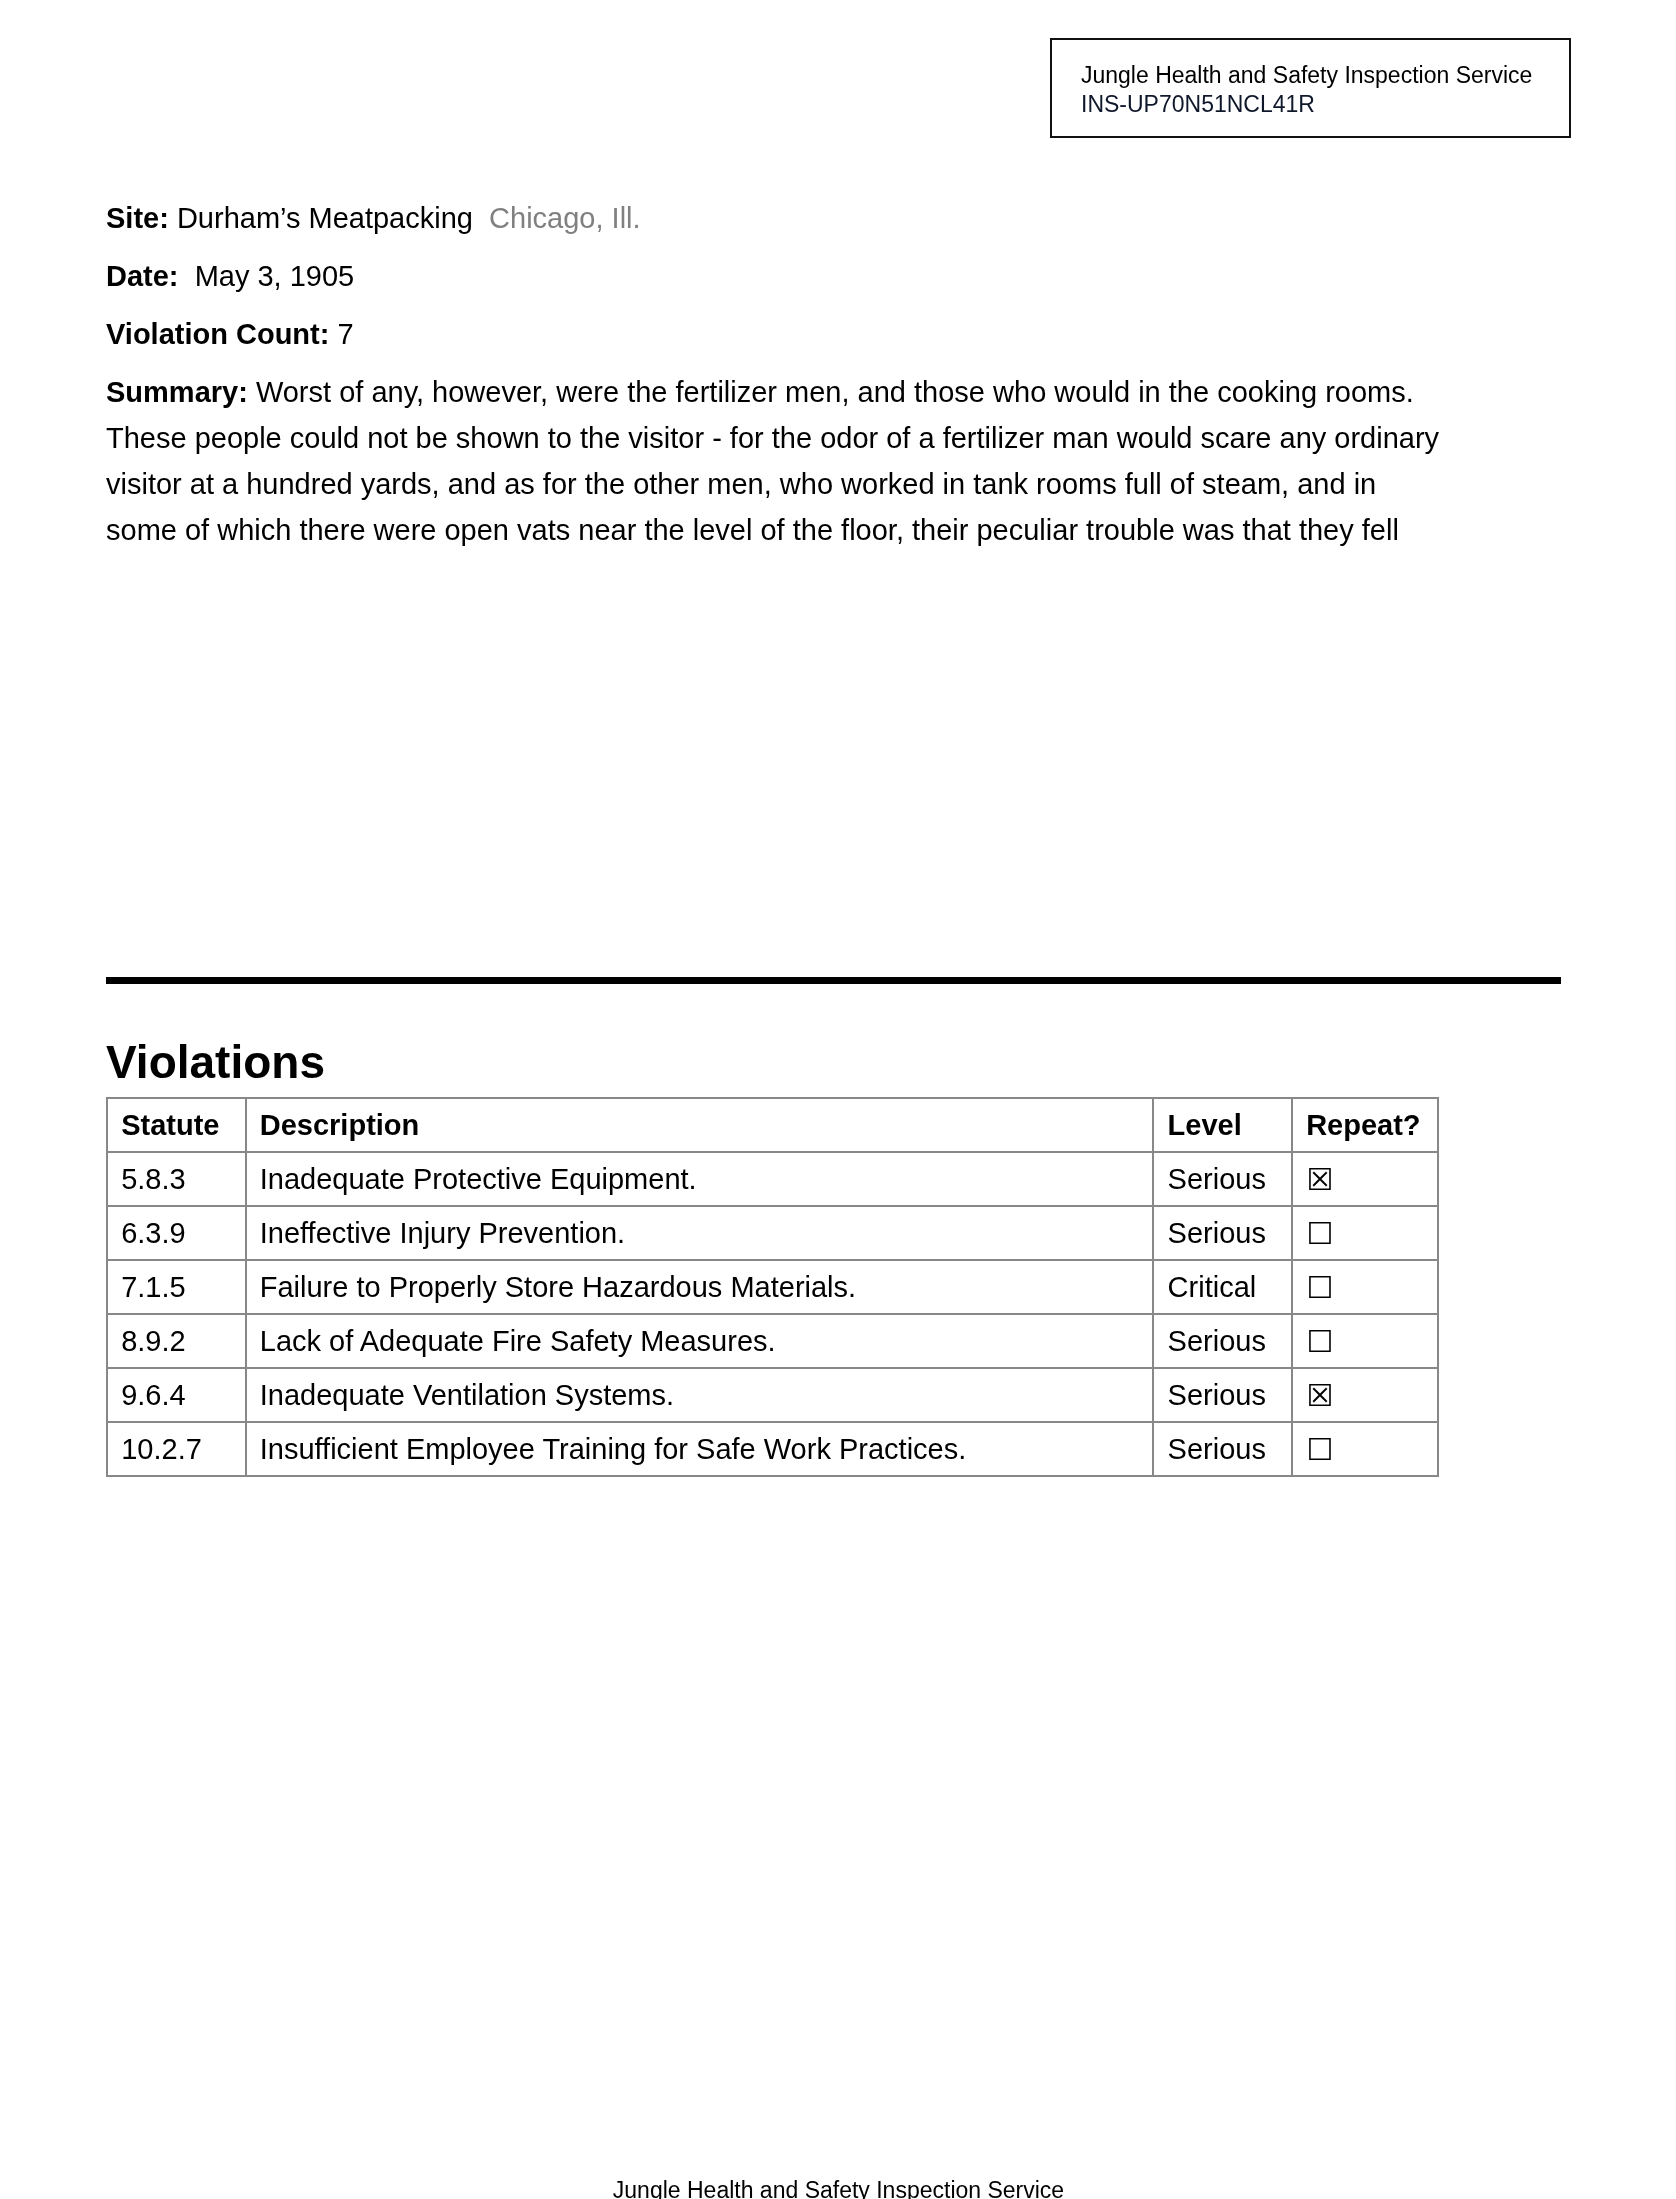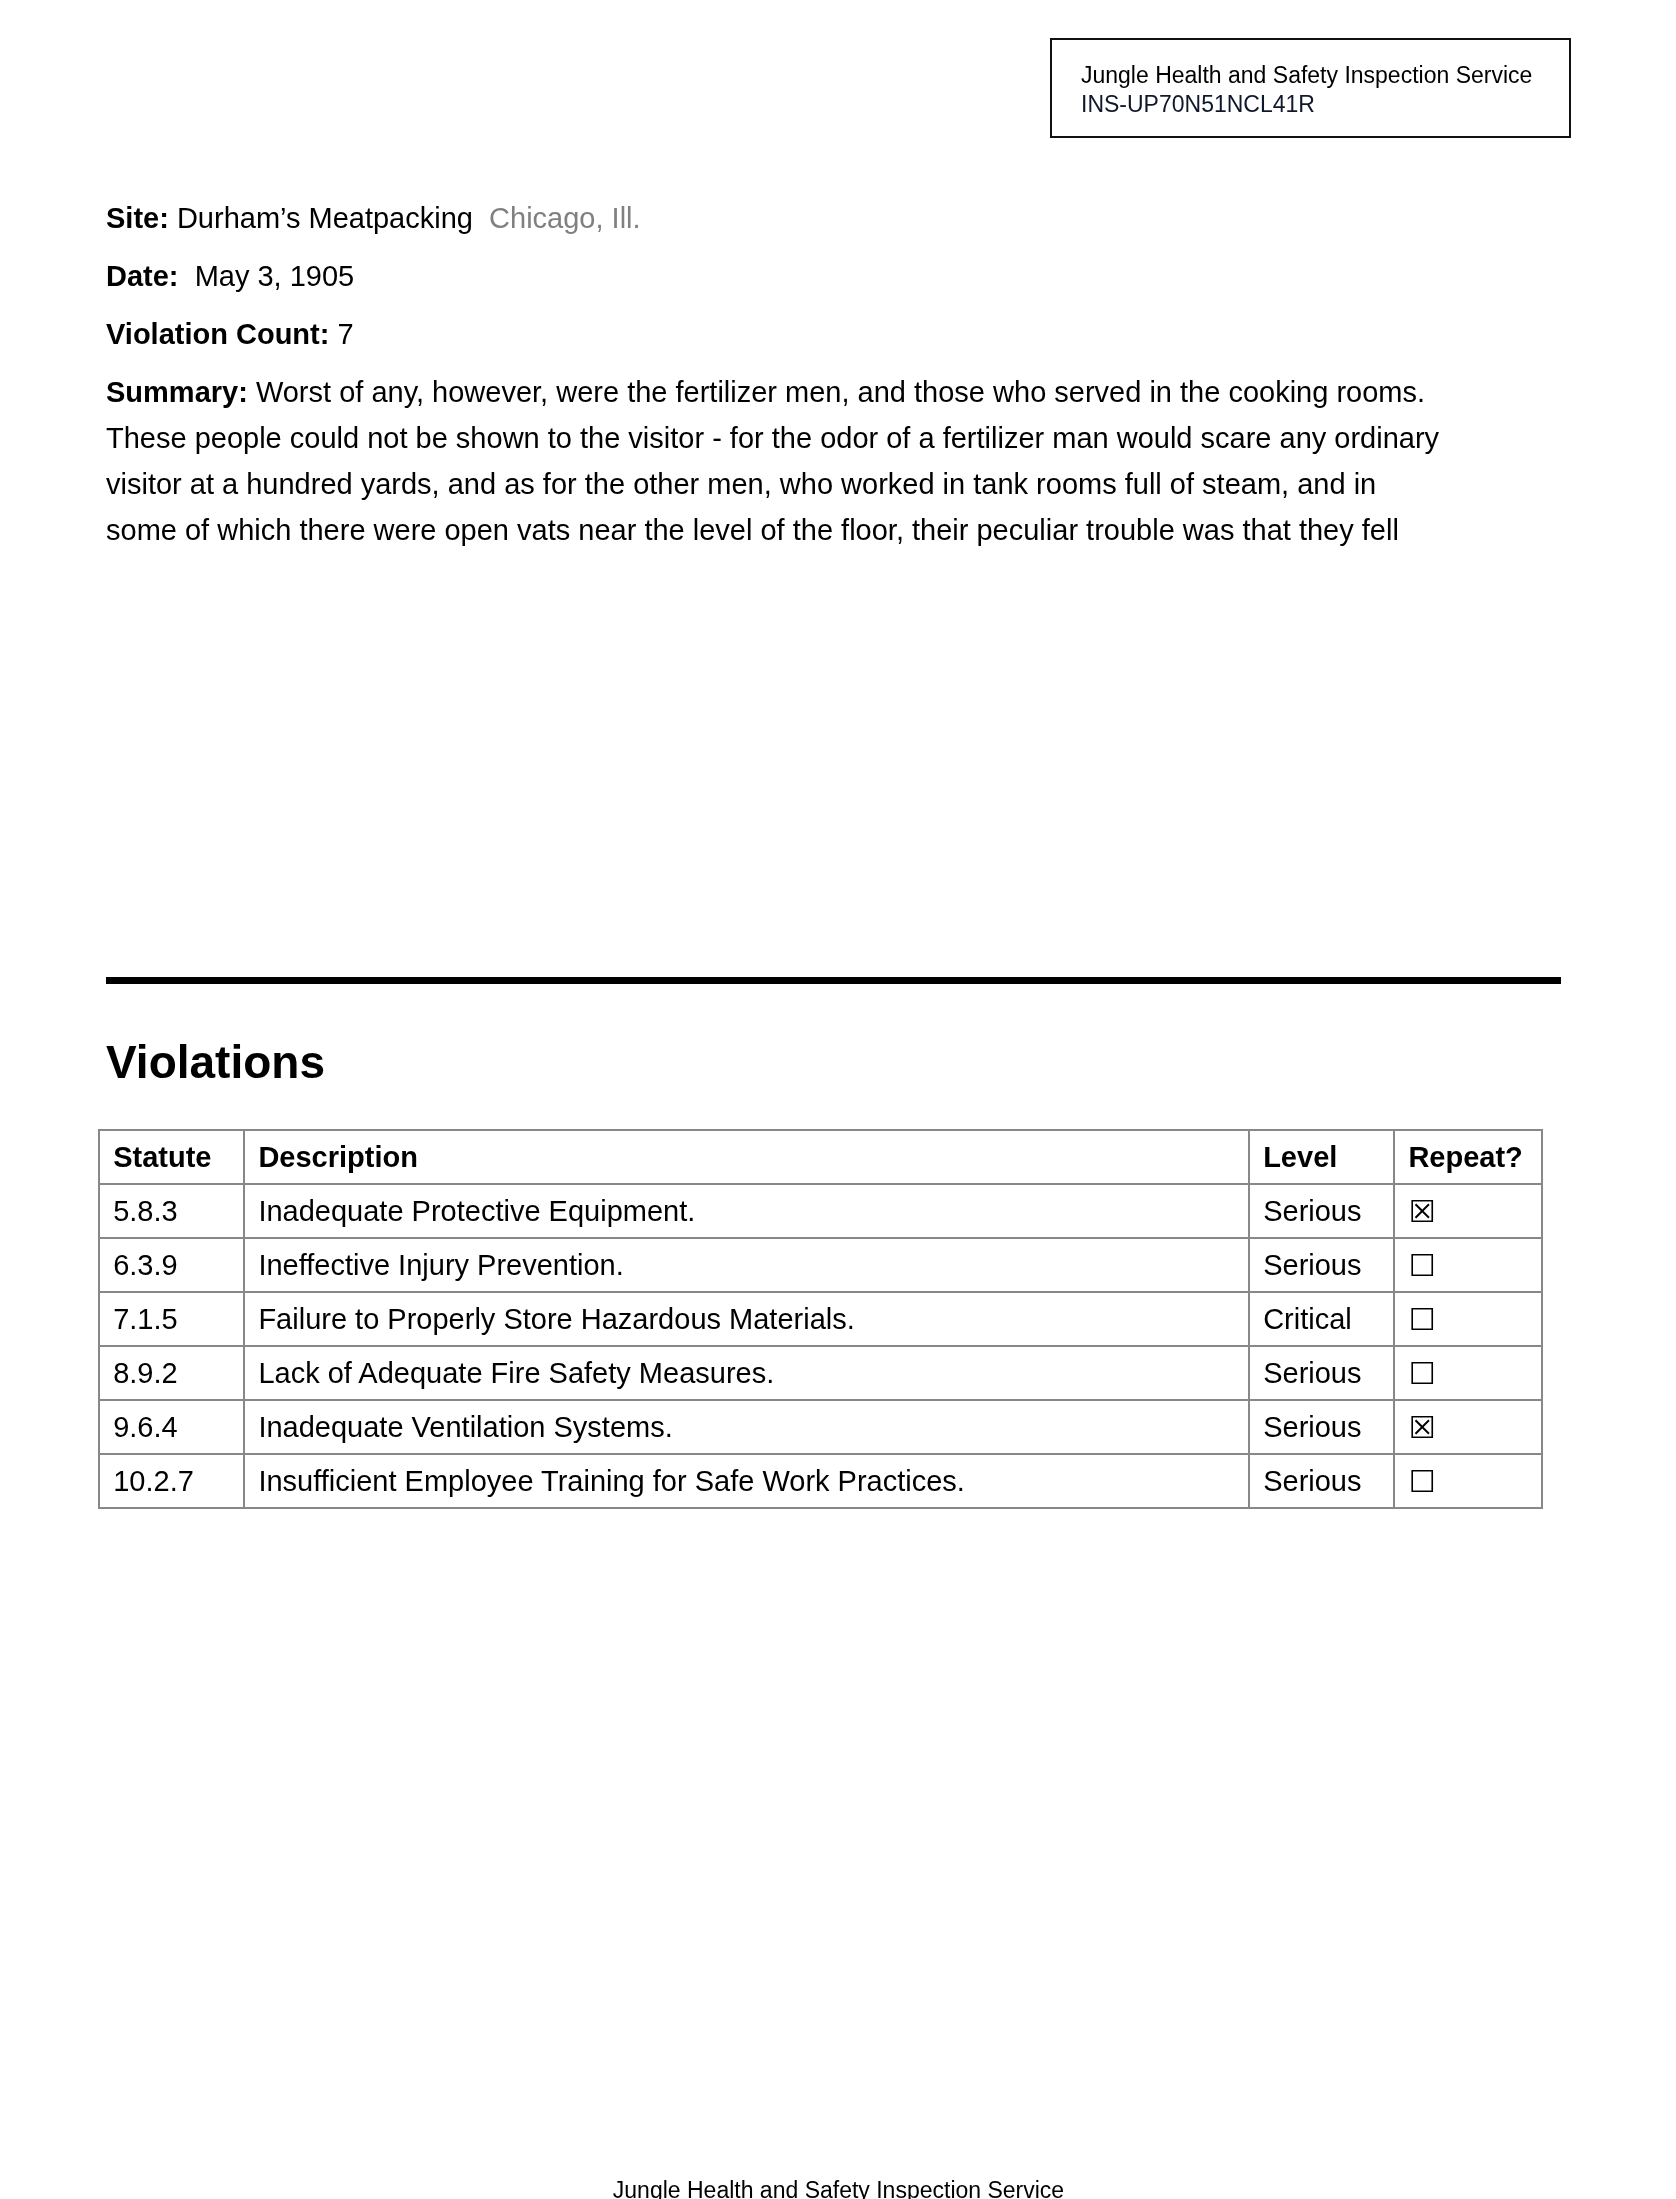--- a/index.html
+++ b/index.html
@@ -16,22 +16,22 @@
   .id-box .code { color: #0f172a; }
   .meta { position: absolute; left: 106px; top: 195px; width: 1372px; font-size: 29px; }
   .meta .line { height: 58px; line-height: 47px; white-space: nowrap; }
   .meta .label { font-weight: bold; }
   .meta .city { color: #808080; margin-top: 8px; }
   .summary { line-height: 46px; white-space: normal; width: 1363px; }
   .summary .sline { display: block; white-space: nowrap; }
   .rule { position: absolute; left: 106px; top: 977px; width: 1455px; height: 6.6px; background: #000; }
   .sec-title { position: absolute; left: 106px; top: 1035px; font-size: 46px; font-weight: bold; }
   table.viol {
-    position: absolute; left: 98px; top: 1097px; border-collapse: collapse;
-    font-size: 29px; width: 1445px; margin-top: 32px;
+    position: absolute; left: 106px; top: 1097px; border-collapse: collapse;
+    font-size: 29px; width: 1333px;
   }
   table.viol th, table.viol td {
     border: 2.8px solid #888; height: 52px; padding: 0 13.2px; text-align: left;
     vertical-align: middle; white-space: nowrap;
   }
   table.viol th { font-weight: bold; }
   col.c1 { width: 146px; } col.c2 { width: 1016px; } col.c3 { width: 146px; } col.c4 { width: 148px; }
   td.chk { text-align: center; font-family: "DejaVu Sans", sans-serif; font-size: 30px; }
   .footer { position: absolute; left: 0; width: 1677px; top: 2177px; text-align: center; font-size: 23px; }
 </style>
@@ -51,21 +51,21 @@
   </div>
   <div class="line">
     <span class="label">Date:</span>&nbsp;
     <span>May 3, 1905</span>
   </div>
   <div class="line">
     <span class="label">Violation Count:</span>
     <span>7</span>
   </div>
   <div class="summary">
-    <span class="sline"><span class="label">Summary:</span> <span>Worst of any, however, were the fertilizer men, and those who served in the cooking rooms.</span></span>
+    <span class="sline"><span class="label">Summary:</span> <span>Worst of any, however, were the fertilizer men, and those who would in the cooking rooms.</span></span>
     <span class="sline">These people could not be shown to the visitor - for the odor of a fertilizer man would scare any ordinary</span>
     <span class="sline">visitor at a hundred yards, and as for the other men, who worked in tank rooms full of steam, and in</span>
     <span class="sline">some of which there were open vats near the level of the floor, their peculiar trouble was that they fell</span>
   </div>
 </div>
 
 <div class="rule"></div>
 
 <div class="sec-title">Violations</div>
 

